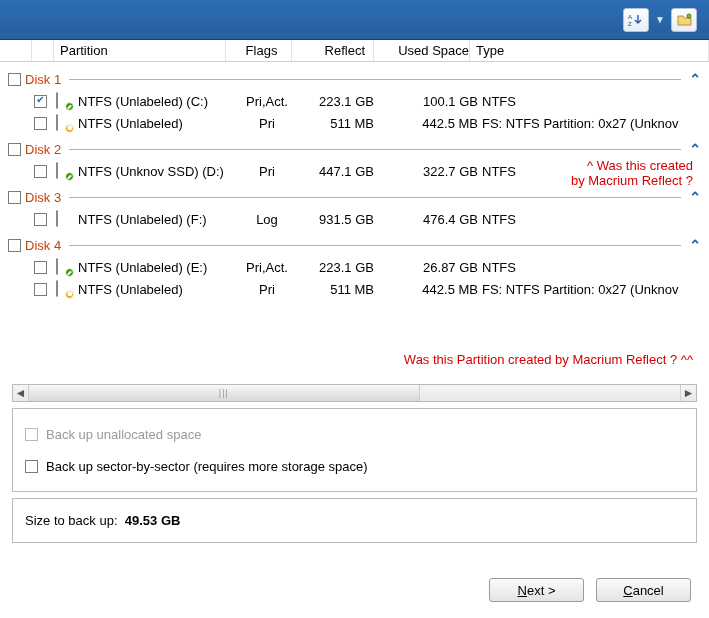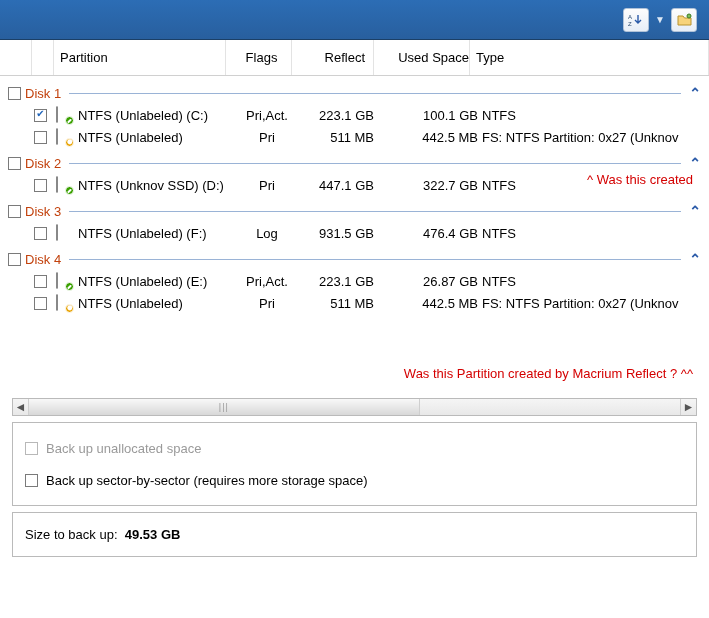--- a/index.html
+++ b/index.html
@@ -1,21 +1,21 @@
 <!DOCTYPE html>
 <html><head>
 <meta charset="utf-8">
 <style>
   * { box-sizing: border-box; }
   html, body { margin:0; padding:0; font-family:"Segoe UI", Tahoma, sans-serif; font-size:13px; color:#000; background:#fff; }
   .window { width:709px; height:618px; position:relative; background:#fff; }
   .topbar { height:40px; background:linear-gradient(to bottom,#2c6db5,#285f9e); border-bottom:1px solid #1b3f66; display:flex; justify-content:flex-end; align-items:center; padding-right:12px; gap:6px; }
   .tb-btn { width:26px; height:24px; background:linear-gradient(to bottom,#fdfdfd,#e7eef7); border:1px solid #b0c2d8; border-radius:3px; display:flex; align-items:center; justify-content:center; font-size:12px; color:#2a4a70; }
   .tb-btn svg { display:block; }
-  .list-head { border-bottom:1px solid #d0d0d0; display:flex; height:36px; align-items:center; padding-left:10px; background:#fff; }
+  .list-head { border-bottom:1px solid #d0d0d0; display:flex; height:22px; align-items:center; padding-left:10px; background:#fff; }
   .list-head .hcell { border-right:1px solid #e3e3e3; height:100%; display:flex; align-items:center; padding-left:6px; color:#000; }
   .c-chk   { width:22px; }
   .c-ico   { width:22px; }
   .c-part  { width:172px; }
   .c-flags { width:66px; text-align:center; justify-content:center; }
   .c-cap   { width:82px; text-align:right; justify-content:flex-end; padding-right:8px; }
   .c-used  { width:96px; text-align:center; justify-content:flex-end; }
   .c-type  { flex:1; padding-left:4px; }
 
   .list-body { padding:2px 8px 4px 8px; height:318px; overflow:hidden; position:relative; background:#fff; }
@@ -193,21 +193,21 @@
         <div class="cell c-ico">
           <span class="drive-ico"><span class="hd"></span><span class="badge y"></span></span>
         </div>
         <div class="cell c-part" style="width:156px;">NTFS (Unlabeled)</div>
         <div class="cell c-flags">Pri</div>
         <div class="cell c-cap">511 MB</div>
         <div class="cell c-used">442.5 MB</div>
         <div class="cell c-type" style="white-space:nowrap;overflow:hidden;">FS: NTFS Partition: 0x27 (Unknov</div>
       </div>
       <div class="annot annot1">
-      <span>^ Was this created</span><br>
+      <span>^ Was this created</span><br><span>by Macrium Reflect ?</span>
     </div>
     <div class="annot annot2">Was this Partition created by Macrium Reflect ? ^^</div>
   </div>
 
   <div class="hscroll">
     <div class="arrow">◄</div>
     <div class="track">
       <div class="thumb">
           <span class="grip">|||</span>
         </div>
@@ -224,14 +224,22 @@
       <span class="chkbox"></span>
       <span>Back up sector-by-sector (requires more storage space)</span>
     </div>
   </div>
 
   <div class="sizebox">
     <span>Size to back up:</span>
     &nbsp;<span class="val">49.53 GB</span>
   </div>
 
+  <div class="footer">
+    <div class="btn">
+        <span><u>N</u><span>ext &gt;</span></span>
+      </div>
+    <div class="btn">
+        <span><u>C</u><span>ancel</span></span>
+      </div>
+  </div>
 
 </div>
 
 </body></html>

